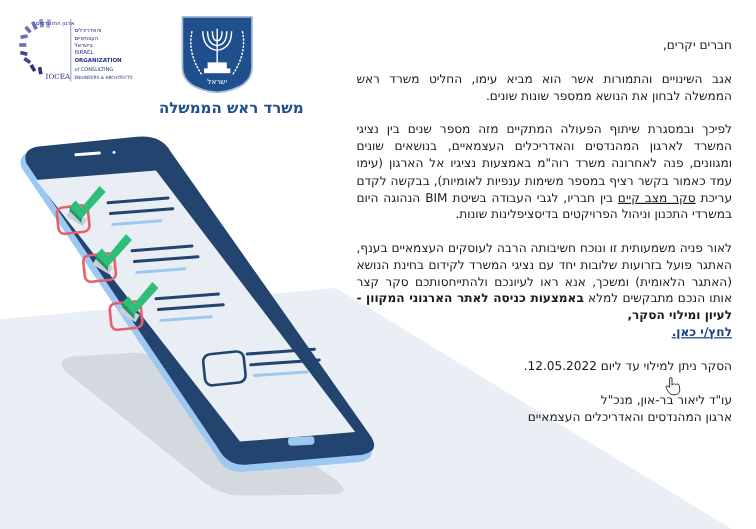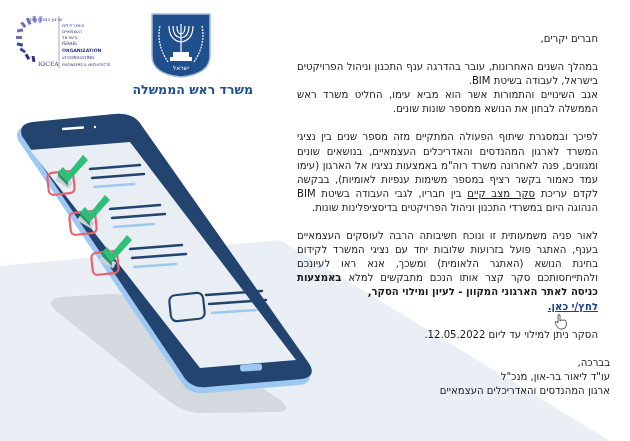--- a/index.html
+++ b/index.html
@@ -4,21 +4,21 @@
   <style>
     html, body { margin:0; padding:0; }
     body { width:630px; height:441px; position:relative; overflow:hidden; background:#ffffff; font-family:"DejaVu Sans", sans-serif; }
     .bg-shape { position:absolute; left:0; top:0; width:630px; height:441px; z-index:0; }
     .logos { position:absolute; left:0; top:0; width:260px; height:110px; z-index:2; }
     .logo-iocea { position:absolute; left:14px; top:14px; width:108px; height:56px; }
     .logo-gov { position:absolute; left:150px; top:12px; width:62px; height:66px; }
     .gov-name { position:absolute; left:143px; top:82px; width:110px; text-align:right; direction:rtl; font-size:12.5px; font-weight:bold; color:#1f4f8c; white-space:nowrap; }
     .phone { position:absolute; left:0; top:90px; width:330px; height:351px; z-index:1; }
     .letter { position:absolute; right:20px; top:32px; width:313px; direction:rtl; text-align:justify; font-size:10.1px; line-height:14.1px; color:#1a1a1a; z-index:2; }
-    .letter p { margin:0 12px 14px 0; }
+    .letter p { margin:0 0 14px 0; }
     .letter .u { text-decoration:underline; }
     .letter .b { font-weight:bold; }
     .letter a { color:#1f3e8c; font-weight:bold; text-decoration:underline; }
     .cursor { position:absolute; left:554px; top:314px; width:14px; height:16px; z-index:3; }
     .sig p { margin:0; text-align:right; }
   </style>
 </head>
 <body>
 
 <svg class="bg-shape" viewBox="0 0 630 441">
@@ -118,36 +118,32 @@
   <g>
     <rect x="170" y="294" width="34" height="26" rx="6" fill="none" stroke="#23446f" stroke-width="2.2" transform="rotate(-6 187 307)"></rect>
     <line x1="206" y1="295" x2="262" y2="291" stroke="#23446f" stroke-width="2.5" stroke-linecap="round"></line>
     <line x1="209" y1="304" x2="266" y2="300" stroke="#23446f" stroke-width="2.5" stroke-linecap="round"></line>
     <line x1="212" y1="313" x2="256" y2="310" stroke="#9cc8f2" stroke-width="2.5" stroke-linecap="round"></line>
   </g>
 </svg>
 
 <div class="letter">
   <p>חברים יקרים,</p>
-  <p style="margin-bottom:0">
-    <span>במהלך השנים האחרונות, עובר בהדרגה ענף התכנון וניהול הפרויקטים בישראל, לעבודה בשיטת BIM.</span>
-  </p>
   <p>
     <span>אגב השינויים והתמורות אשר הוא מביא עימו, החליט משרד ראש הממשלה לבחון את הנושא ממספר שונות שונים.</span>
   </p>
   <p>
     <span>לפיכך ובמסגרת שיתוף הפעולה המתקיים מזה מספר שנים בין נציגי המשרד לארגון המהנדסים והאדריכלים העצמאיים, בנושאים שונים ומגוונים, פנה לאחרונה משרד רוה"מ באמצעות נציגיו אל הארגון (עימו עמד כאמור בקשר רציף במספר משימות ענפיות לאומיות), בבקשה לקדם עריכת </span><span class="u">סקר מצב קיים</span><span> בין חבריו, לגבי העבודה בשיטת BIM הנהוגה היום במשרדי התכנון וניהול הפרויקטים בדיסציפלינות שונות.</span>
   </p>
   <p>
     <span>לאור פניה משמעותית זו ונוכח חשיבותה הרבה לעוסקים העצמאיים בענף, האתגר פועל בזרועות שלובות יחד עם נציגי המשרד לקידום בחינת הנושא (האתגר הלאומית) ומשכך, אנא ראו לעיונכם ולהתייחסותכם סקר קצר אותו הנכם מתבקשים למלא </span><span class="b">באמצעות כניסה לאתר הארגוני המקוון - לעיון ומילוי הסקר,</span><br>
     <a href="#">לחץ/י כאן.</a>
   </p>
   <p>הסקר ניתן למילוי עד ליום 12.05.2022.</p>
   <div class="sig">
-    <p>בברכה,</p>
     <p>עו"ד ליאור בר-און, מנכ"ל</p>
     <p>ארגון המהנדסים והאדריכלים העצמאיים</p>
   </div>
 </div>
 
 <svg class="cursor" viewBox="0 0 14 16">
   <path d="M4,1 Q5,0 6,1 L6,7 L7,6 Q8,5.5 9,6.5 L10,6 Q11,5.5 12,7 L12.5,11 Q12,15 8,15 L6,15 Q3,14 1.5,10 L1,8 Q1.5,7 3,8 L4,9 Z" fill="#ffffff" stroke="#333333" stroke-width="0.8"></path>
 </svg>
 
 </body></html>

